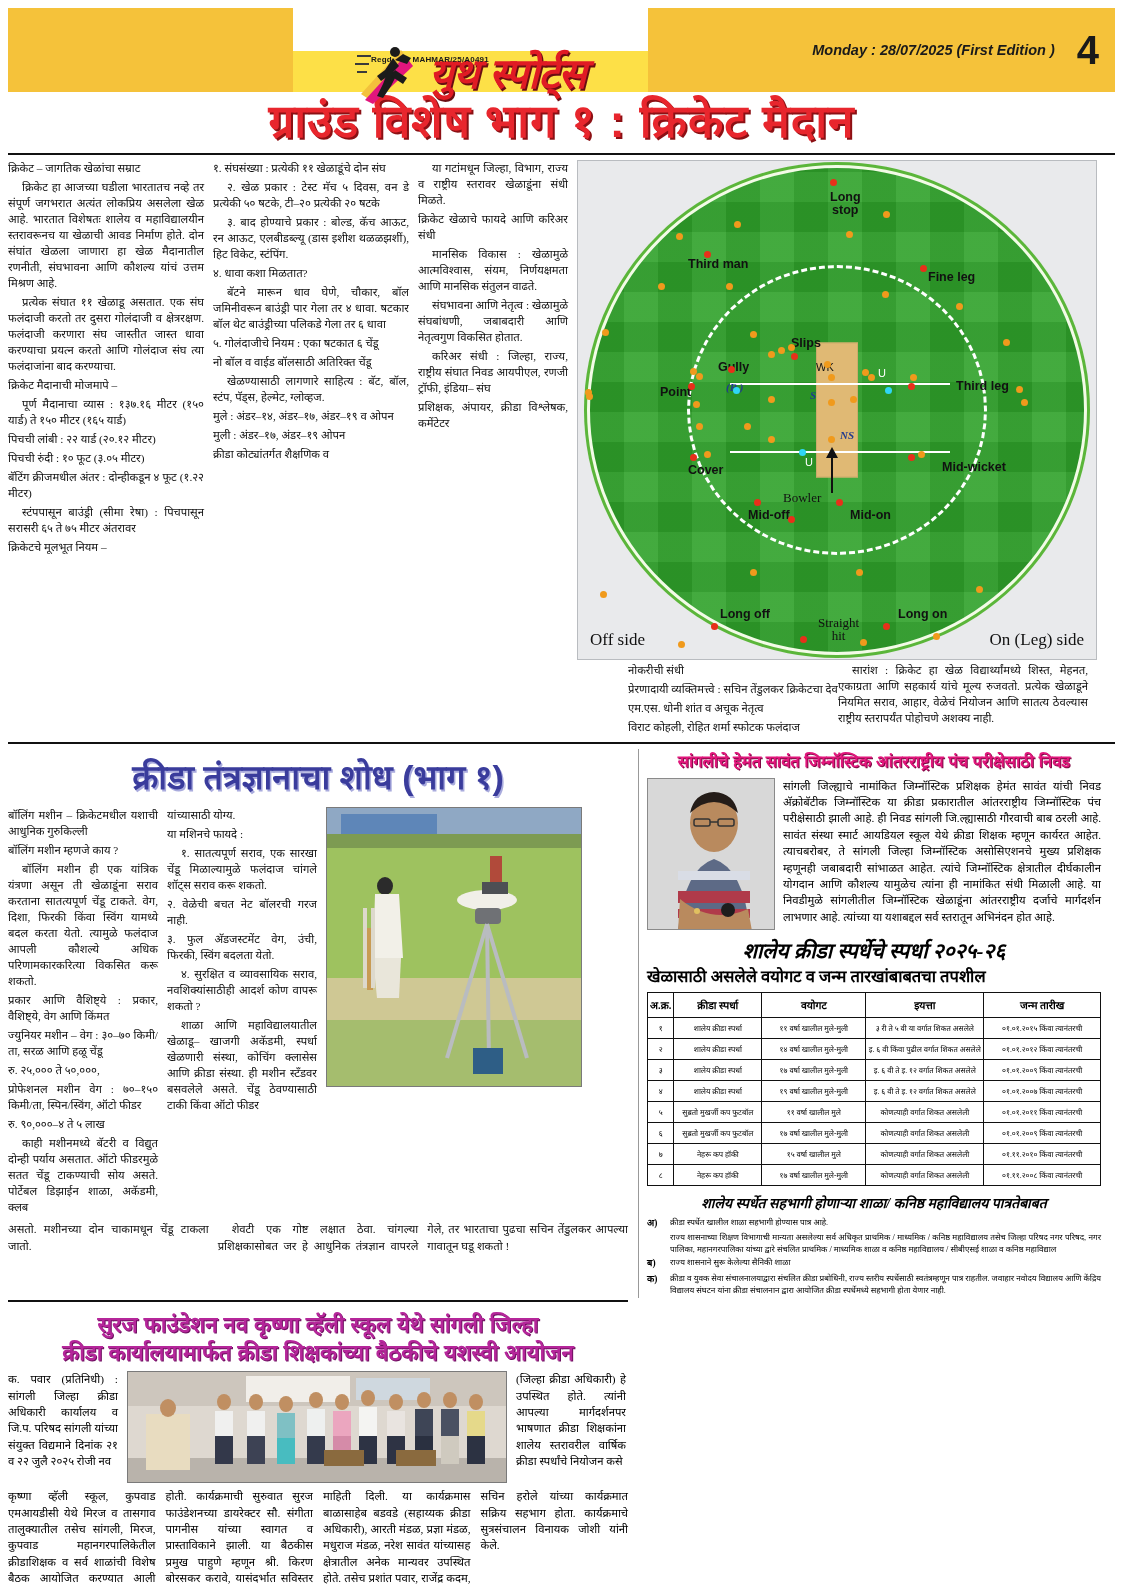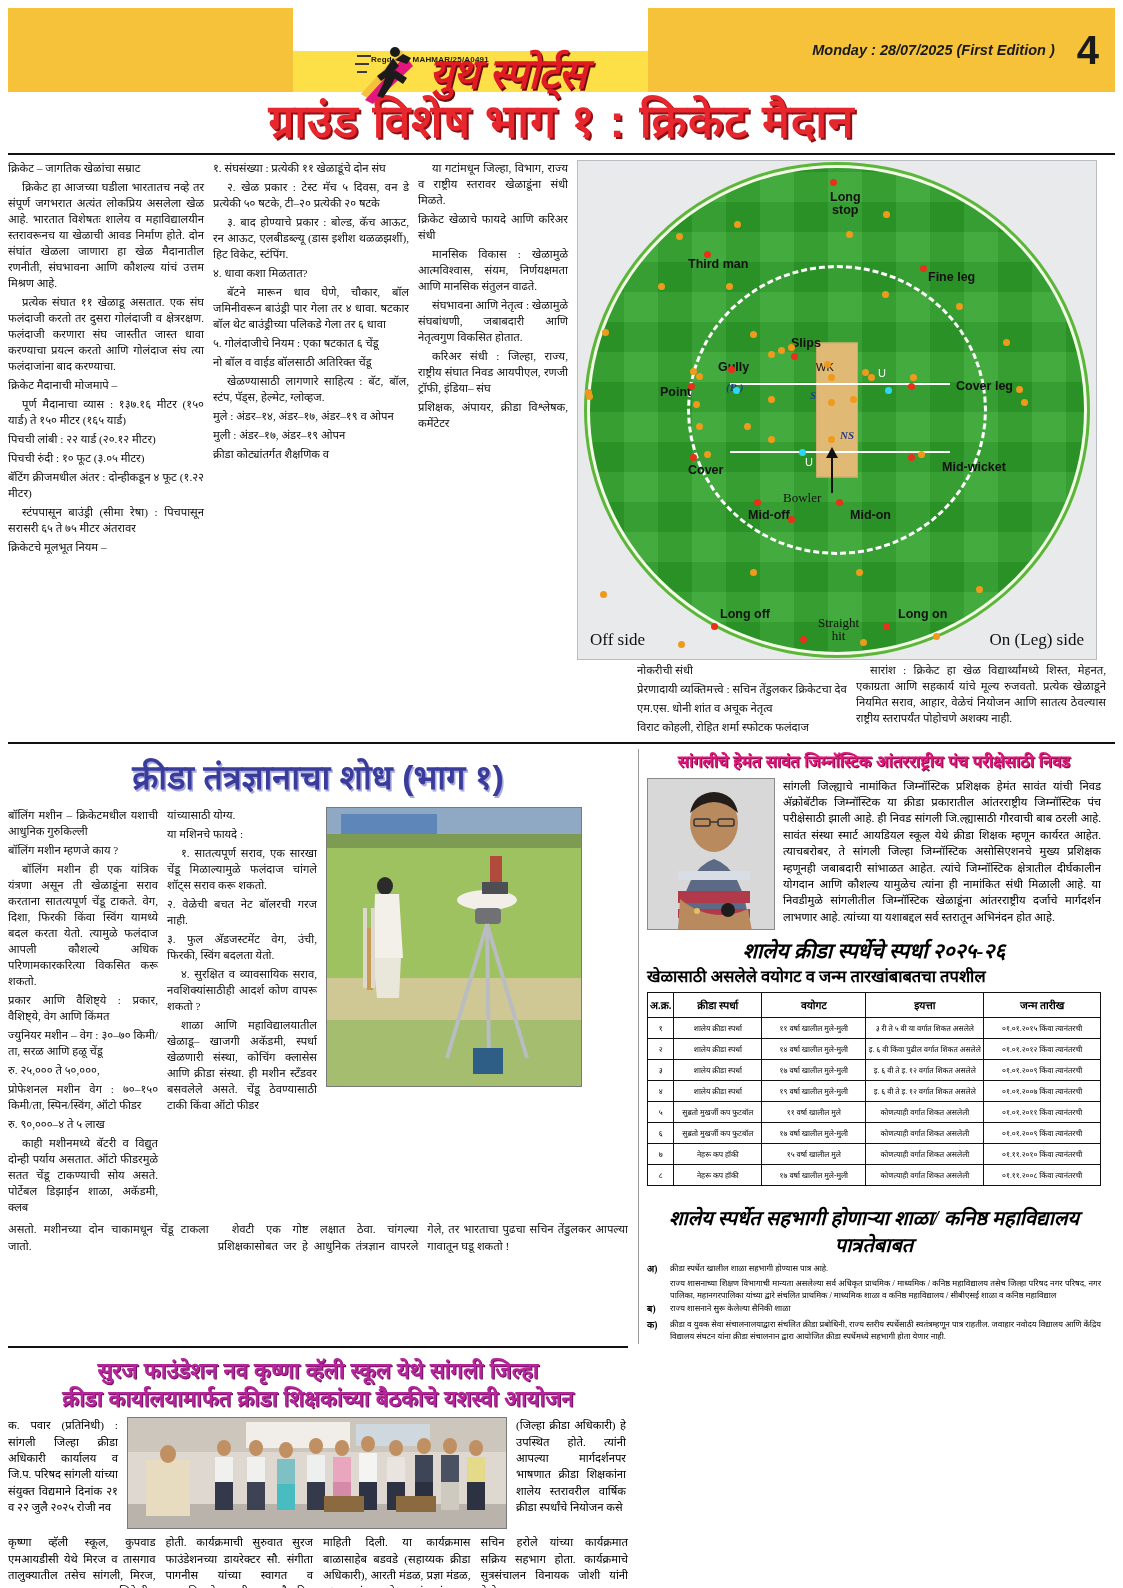--- a/index.html
+++ b/index.html
@@ -94,21 +94,21 @@
   .tbl-sub { font-size: 16.5px; font-weight: bold; margin-bottom: 5px; }
   table.sched { width: 100%; border-collapse: collapse; font-size: 7.6px; padding-left: 8px; }
   table.sched th, table.sched td { border: 1px solid #111; padding: 5px 2px; text-align: center; }
   table.sched th { font-size: 10.5px; font-weight: bold; }
   table.sched td.idx { width: 22px; }
   table.sched td.ev { width: 88px; }
   table.sched td.ag { width: 104px; }
   table.sched td.cl { width: 118px; }
 
   
-  .elig-title { text-align: center; font-size: 20px; font-weight: bold; font-style: italic; margin: 18px 0 5px; }
+  .elig-title { text-align: center; font-size: 14px; font-weight: bold; font-style: italic; margin: 7px 0 5px; }
   .elig li { list-style: none; display: flex; gap: 7px; margin-bottom: 2px; font-size: 8.2px; line-height: 1.42; }
   .elig .mk { font-weight: bold; font-size: 9.5px; flex: 0 0 16px; }
   .elig .tx { flex: 1; text-align: justify; }
 
   
   .bot-head { text-align: center; font-size: 22px; font-weight: bold; color: #b5269a;
               font-family: "Liberation Sans", sans-serif; text-shadow: 1px 1px 0 #6e1060;
               line-height: 1.25; padding: 4px 0 5px; }
   .bot-body { display: flex; gap: 9px; }
   .bcol { width: 110px; font-size: 11.3px; line-height: 1.45; text-align: justify; }
@@ -224,21 +224,21 @@
       <div class="side-lbl" style="left:12px;">Off side</div>
       <div class="side-lbl" style="right:12px;">On (Leg) side</div>
 
       <div id="fieldlabels">
           <div class="fp" style="left: 252px; top: 30px;">Long<br>stop</div>
           <div class="fp" style="left: 110px; top: 97px;">Third man</div>
           <div class="fp" style="left: 350px; top: 110px;">Fine leg</div>
           <div class="fp" style="left: 213px; top: 176px;">Slips</div>
           <div class="fp" style="left: 140px; top: 200px;">Gully</div>
           <div class="fp" style="left: 82px; top: 225px;">Point</div>
-          <div class="fp" style="left: 378px; top: 219px;">Cover leg</div>
+          <div class="fp" style="left: 378px; top: 219px;">Third leg</div>
           <div class="fp" style="left: 110px; top: 303px;">Cover</div>
           <div class="fp" style="left: 352px; top: 300px; margin-left: 12px;">Mid-wicket</div>
           <div class="fp" style="left: 170px; top: 348px;">Mid-off</div>
           <div class="fp" style="left: 272px; top: 348px;">Mid-on</div>
           <div class="fp" style="left: 142px; top: 447px;">Long off</div>
           <div class="fp" style="left: 320px; top: 447px;">Long on</div>
           <div class="fp thin" style="left: 240px; top: 455px;">Straight<br>hit</div>
           <div class="fp thin" style="left: 205px; top: 330px;">Bowler</div>
         </div>
       <div id="fielddots">
@@ -296,21 +296,21 @@
           <div class="dot o" style="left: 278px; top: 408px;"></div>
           <div class="dot o" style="left: 100px; top: 480px;"></div>
           <div class="dot o" style="left: 282px; top: 478px;"></div>
           <div class="dot o" style="left: 355px; top: 472px;"></div>
           <div class="dot o" style="left: 398px; top: 425px;"></div>
           <div class="dot o" style="left: 22px; top: 430px;"></div>
         </div>
     </div>
   </div>
 
-  <div style="display:flex;gap:9px;margin-top:2px;">
+  <div style="display:flex;margin-top:2px;">
     <div style="width:620px;"></div>
     <div style="width:210px;" class="art" id="cbl">
         <p class="noind">नोकरीची संधी</p>
         <p class="noind">प्रेरणादायी व्यक्तिमत्त्वे : सचिन तेंडुलकर क्रिकेटचा देव</p>
         <p class="noind">एम.एस. धोनी शांत व अचूक नेतृत्व</p>
         <p class="noind">विराट कोहली, रोहित शर्मा स्फोटक फलंदाज</p>
       </div>
     <div style="width:250px;" class="art" id="cbr">
         <p>सारांश : क्रिकेट हा खेळ विद्यार्थ्यांमध्ये शिस्त, मेहनत, एकाग्रता आणि सहकार्य यांचे मूल्य रुजवतो. प्रत्येक खेळाडूने नियमित सराव, आहार, वेळेचं नियोजन आणि सातत्य ठेवल्यास राष्ट्रीय स्तरापर्यंत पोहोचणे अशक्य नाही.</p>
       </div>

